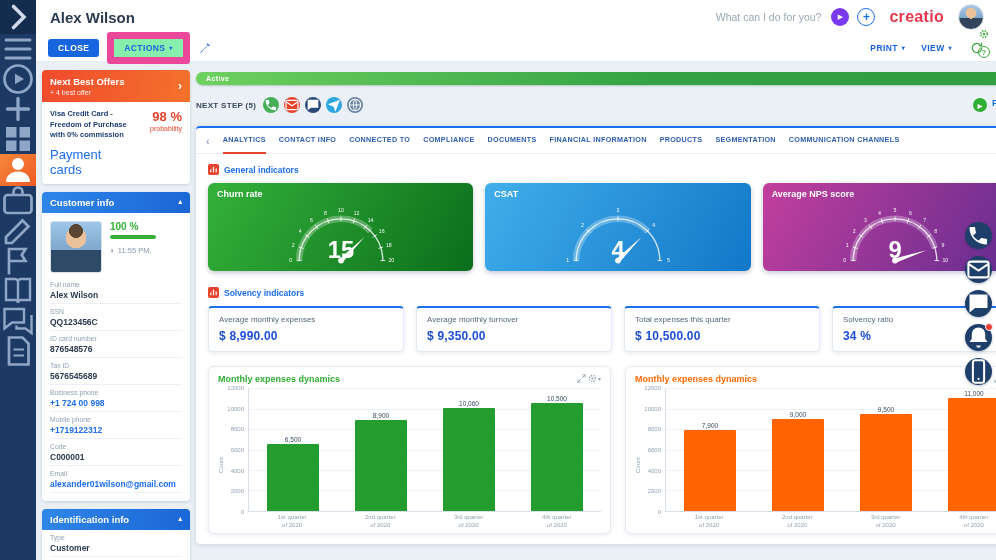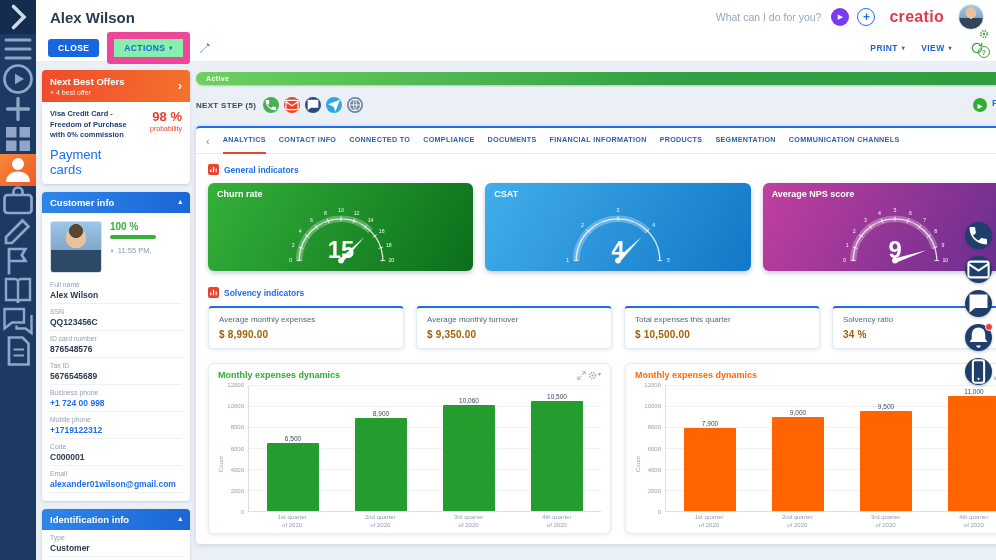--- a/index.html
+++ b/index.html
@@ -128,26 +128,26 @@
               box-shadow:0 2px 5px rgba(20,40,80,.25);overflow:hidden}
   .gauge-title{font-size:9px;font-weight:700;color:#fff;position:relative;z-index:2}
   .gauge-svg{position:absolute;left:50%;transform:translateX(-50%);bottom:2px;width:190px;height:70px}
   .gauge-tick{font-size:5.5px;fill:rgba(255,255,255,.95);font-family:"Liberation Sans",sans-serif}
   .gauge-value{font-size:25px;font-weight:700;fill:#fff;font-family:"Liberation Sans",sans-serif}
 
   .metrics-row{display:flex;gap:12px;margin-bottom:14px}
   .metric-card{flex:1;background:#fff;border:1px solid #e3eaf3;border-top:2px solid #1d6ef0;border-radius:4px;
                padding:7px 10px 8px;box-shadow:0 1px 4px rgba(20,40,80,.10)}
   .metric-title{font-size:8px;color:#55667c}
-  .metric-value{font-size:10px;font-weight:700;color:#a16207;margin-top:5px;letter-spacing:.2px}
+  .metric-value{font-size:12px;font-weight:700;color:#1d4ed8;margin-top:5px;letter-spacing:.2px}
 
   .charts-row{display:flex;gap:14px;flex:1;min-height:130px}
   .chart-card{flex:1;background:#fff;border:1px solid #e6ecf4;border-radius:6px;box-shadow:0 1px 4px rgba(20,40,80,.10);
               padding:6px 9px;display:flex;flex-direction:column}
-  .chart-head{display:flex;flex:none}
+  .chart-head{display:flex;align-items:center;flex:none}
   .chart-title{font-size:9px;font-weight:700}
   .chart-ic{width:11px;height:11px;color:#9aa7b8;cursor:pointer}
   .chart-ic svg{width:100%;height:100%}
   .chart-caret{font-size:6px;color:#9aa7b8;cursor:pointer}
   .chart-body{flex:1;display:flex;margin-top:4px;min-height:0}
   .ylab{writing-mode:vertical-rl;transform:rotate(180deg);font-size:6px;color:#93a1b3;
         display:flex;align-items:center;justify-content:center;padding-bottom:15px}
   .yaxis{width:24px;display:flex;flex-direction:column}
   .yaxis-inner{flex:1;position:relative;margin-bottom:15px;font-size:6px;color:#93a1b3}
   .ytick{position:absolute;right:4px;transform:translateY(-50%)}

